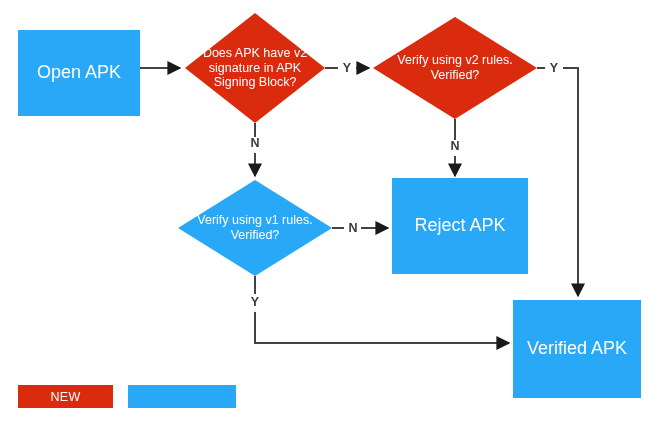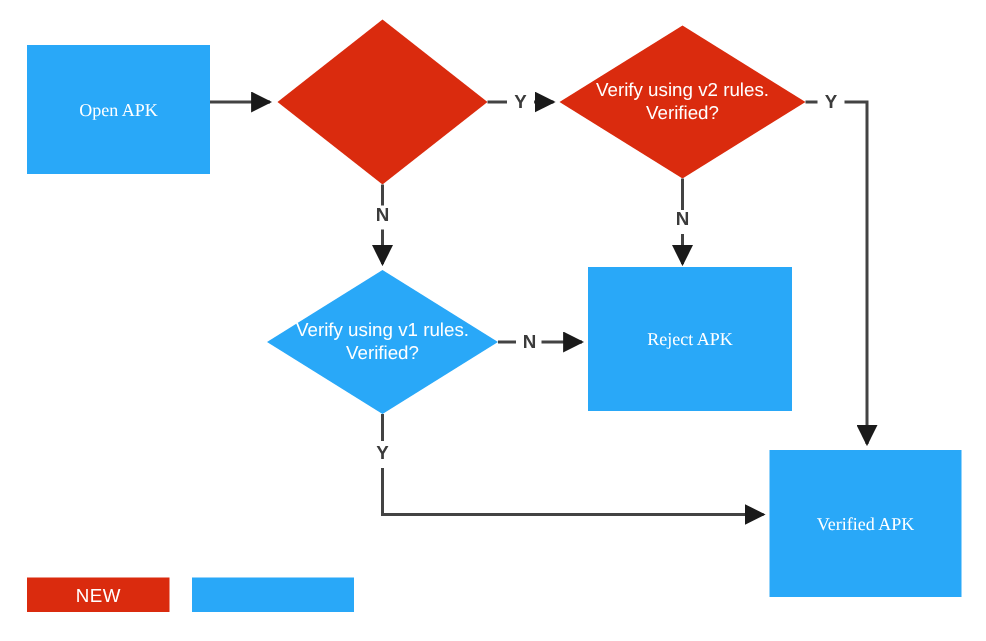--- a/index.html
+++ b/index.html
@@ -30,22 +30,21 @@
     display: flex;
     align-items: center;
     justify-content: center;
     text-align: center;
     color: #ffffff;
     font-family: "Liberation Sans", sans-serif;
     pointer-events: none;
     line-height: 1.18;
   }
   .box-label {
-    font-size: 12px;
-    font-family: Liberation Serif, serif;
+    font-size: 18px;
   }
   .diamond-label {
     font-size: 12.5px;
   }
   .edge-label {
     position: absolute;
     color: #3b3b3b;
     font-family: "Liberation Sans", sans-serif;
     font-size: 12.5px;
     font-weight: bold;
@@ -107,20 +106,21 @@
 
     <line x1="255" y1="276" x2="255" y2="294" stroke="#434343" stroke-width="2"></line>
     <path d="M 255 312 L 255 343 L 509 343" fill="none" stroke="#434343" stroke-width="2" marker-end="url(#arrow)"></path>
 
     <rect x="18" y="385" width="95" height="23" fill="#da2b0e"></rect>
     <rect x="128" y="385" width="108" height="23" fill="#29a8f8"></rect>
   </svg>
 
   <div class="node-label box-label" style="left:18px; top:30px; width:122px; height:86px;">Open APK</div>
 
+  <div class="node-label diamond-label" style="left:199px; top:13px; width:112px; height:110px;">Does APK have v2 signature in APK Signing Block?</div>
 
   <div class="node-label diamond-label" style="left:395px; top:17px; width:120px; height:102px;">Verify using v2 rules. Verified?</div>
 
   <div class="node-label diamond-label" style="left:196px; top:180px; width:118px; height:96px;">Verify using v1 rules. Verified?</div>
 
   <div class="node-label box-label" style="left:392px; top:178px; width:136px; height:96px;text-align:right;">Reject APK</div>
 
   <div class="node-label box-label" style="left:513px; top:300px; width:128px; height:98px;">Verified APK</div>
 
   <div class="edge-label" style="left:337px; top:61px; width:20px;">Y</div>

